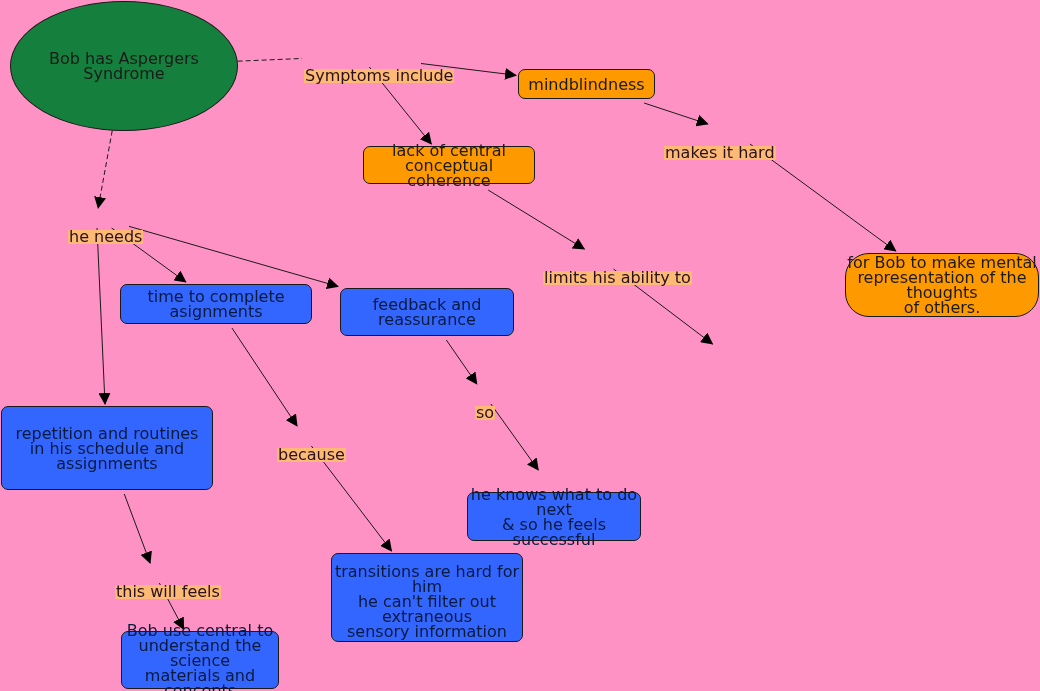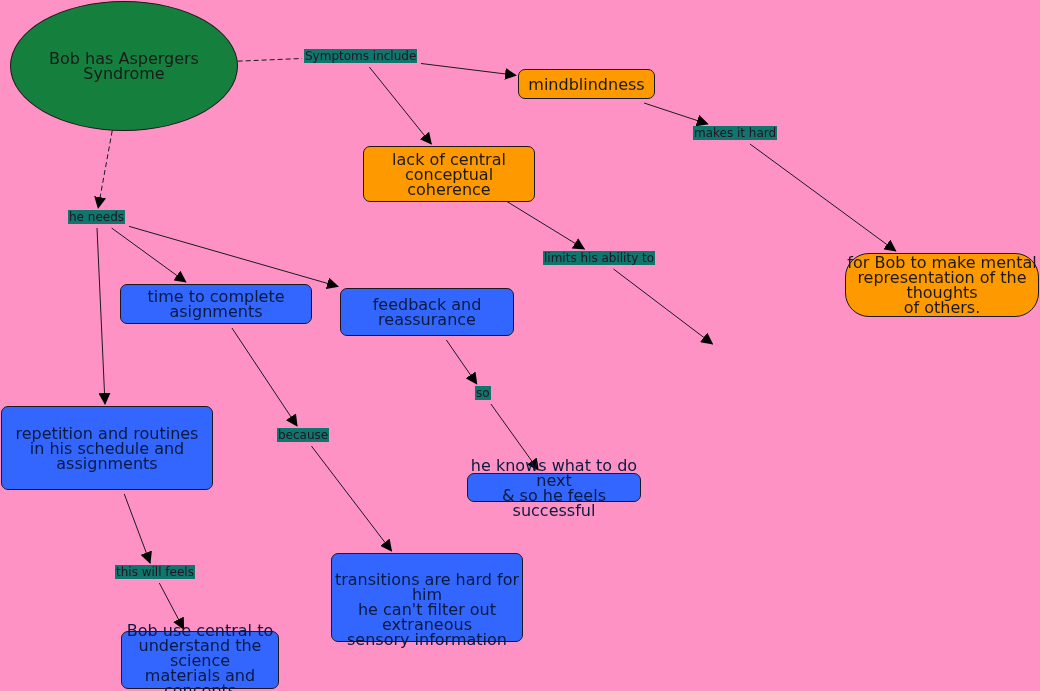--- a/index.html
+++ b/index.html
@@ -15,24 +15,24 @@
       position: absolute; box-sizing: border-box;
       border: 1px solid #1a1a1a;
       display: flex; align-items: center; justify-content: center;
       text-align: center; font-size: 16px; line-height: 15px;
       color: #1a1a1a; white-space: pre-line; cursor: pointer;
     }
     .node.orange { background: #ff9900; border-radius: 7px; }
     .node.orange.square { border-radius: 0; }
     .node.blue { background: #3366ff; border-radius: 7px; color: #0a1a3d; }
     .node.ellipse { background: #15803d; border-radius: 50%; font-size: 16px; }
-    .node.top { align-items: flex-start; padding-top: 18px; }
+    .node.top { align-items: flex-start; padding-top: 10px; }
     .phrase {
-      position: absolute; font-size: 12px; line-height: 14px; color: #2a1020;
-      white-space: nowrap; background: #0f766e; padding: 0 1px; cursor: pointer;
+      position: absolute; font-size: 16px; line-height: 14px; color: #2a1020;
+      white-space: nowrap; background: #fdba74; padding: 0 1px; cursor: pointer; margin-top: 20px;
     }
   </style>
 </head>
 <body>
 
 <div id="canvas">
   <svg id="links" width="1040" height="691">
     <defs>
       <marker id="arrowhead" markerWidth="12" markerHeight="12" refX="11" refY="6" orient="auto" markerUnits="userSpaceOnUse">
         <path d="M0,0 L12,6 L0,12 z" fill="#000"></path>
@@ -56,46 +56,46 @@
         <line x1="490.8888888888889" y1="404" x2="538.2222222222222" y2="470" stroke="#1a1a1a" stroke-width="1" marker-end="url(#arrowhead)"></line>
         <line x1="124.25" y1="494" x2="150.125" y2="563" stroke="#1a1a1a" stroke-width="1" marker-end="url(#arrowhead)"></line>
         <line x1="159.3125" y1="583" x2="183.6193181818182" y2="629" stroke="#1a1a1a" stroke-width="1" marker-end="url(#arrowhead)"></line>
       </g>
   </svg>
 
   <div class="node ellipse" id="n-root" style="left:10px;top:1px;width:228px;height:130px;">Bob has Aspergers Syndrome</div>
 
   <div class="node orange" id="n-mindblindness" style="left:518px;top:69px;width:137px;height:30px;">mindblindness</div>
 
-  <div class="node orange" id="n-coherence" style="left:363px;top:146px;width:172px;height:56px;">lack of central conceptual
+  <div class="node orange" id="n-coherence" style="left:363px;top:146px;width:172px;height:38px;">lack of central conceptual
 coherence</div>
 
   <div class="node orange square" id="n-mental_rep" style="left:845px;top:253px;width:194px;height:64px;border-radius:24px;">for Bob to make mental
 representation of the thoughts
 of others.</div>
 
 
   <div class="node blue" id="n-feedback" style="left:340px;top:288px;width:174px;height:48px;">feedback and reassurance</div>
 
   <div class="node blue" id="n-time" style="left:120px;top:284px;width:192px;height:40px;">time to complete asignments</div>
 
   <div class="node blue" id="n-repetition" style="left:1px;top:406px;width:212px;height:84px;">repetition and routines
 in his schedule and assignments</div>
 
-  <div class="node blue" id="n-knows_next" style="left:467px;top:473px;width:174px;height:29px;">he knows what to do next
+  <div class="node blue" id="n-knows_next" style="left:467px;top:492px;width:174px;height:49px;">he knows what to do next
 &amp; so he feels successful</div>
 
   <div class="node blue top" id="n-transitions" style="left:331px;top:553px;width:192px;height:89px;">transitions are hard for him
 he can't filter out extraneous
 sensory information</div>
 
   <div class="node blue" id="n-use_details" style="left:121px;top:631px;width:158px;height:58px;">Bob use central to
 understand the science
 materials and concepts</div>
 
   <span class="phrase" id="n-symptoms" style="left:304px;top:49px;">Symptoms include</span>
-  <span class="phrase" id="n-makes_hard" style="left:693px;top:126px;text-align:right;">makes it hard</span>
+  <span class="phrase" id="n-makes_hard" style="left:664px;top:126px;text-align:right;">makes it hard</span>
   <span class="phrase" id="n-limits" style="left:543px;top:251px;">limits his ability to</span>
   <span class="phrase" id="n-needs" style="left:68px;top:210px;">he needs</span>
   <span class="phrase" id="n-because" style="left:277px;top:428px;">because</span>
   <span class="phrase" id="n-so" style="left:475px;top:386px;">so</span>
   <span class="phrase" id="n-will_help" style="left:115px;top:565px;">this will feels</span>
 </div>
 
 </body></html>

